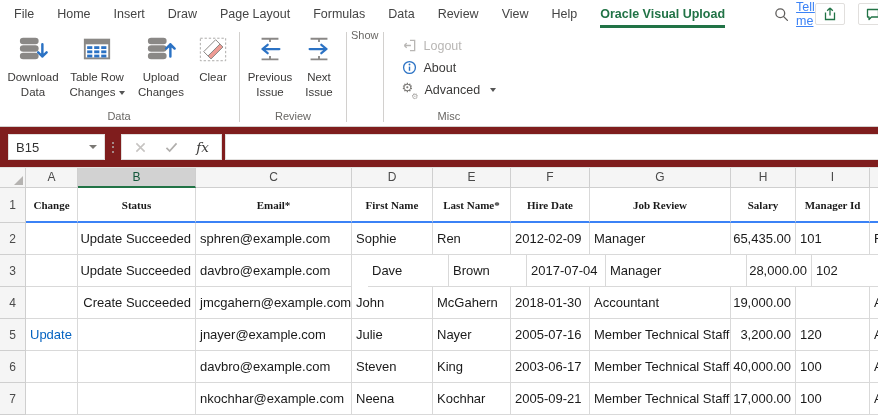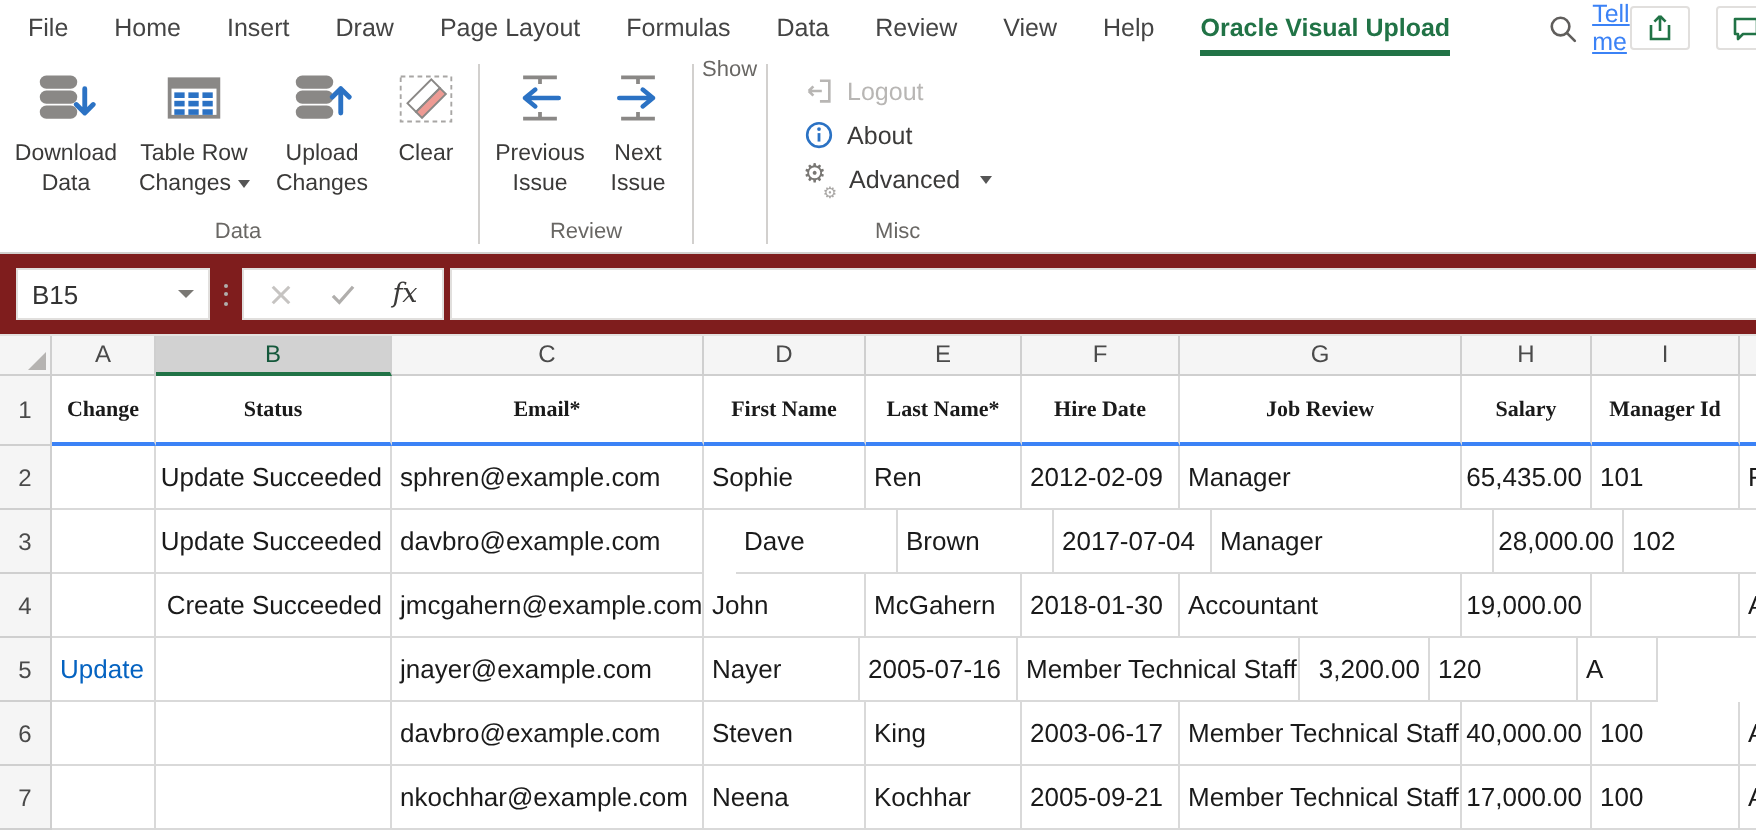--- a/index.html
+++ b/index.html
@@ -368,20 +368,21 @@
           <div class="cell align-left" style="width: 141px;">Accountant</div>
           <div class="cell align-right" style="width: 65px;">19,000.00</div>
           <div class="cell align-left" style="width: 74px;"></div>
           <div class="cell align-left" style="width: 40px;">A</div>
         </div>
         <div class="grid-row">
           <div class="row-num">5</div>
           <div class="cell align-left link" style="width: 52px;">Update</div>
           <div class="cell align-right" style="width: 118px;"></div>
           <div class="cell align-left" style="width: 156px;">jnayer@example.com</div>
+          <div class="cell align-left" style="width: 81px;">Julie</div>
           <div class="cell align-left" style="width: 78px;">Nayer</div>
           <div class="cell align-left" style="width: 79px;">2005-07-16</div>
           <div class="cell align-left" style="width: 141px;">Member Technical Staff</div>
           <div class="cell align-right" style="width: 65px;">3,200.00</div>
           <div class="cell align-left" style="width: 74px;">120</div>
           <div class="cell align-left" style="width: 40px;">A</div>
         </div>
         <div class="grid-row">
           <div class="row-num">6</div>
           <div class="cell align-left" style="width: 52px;"></div>

